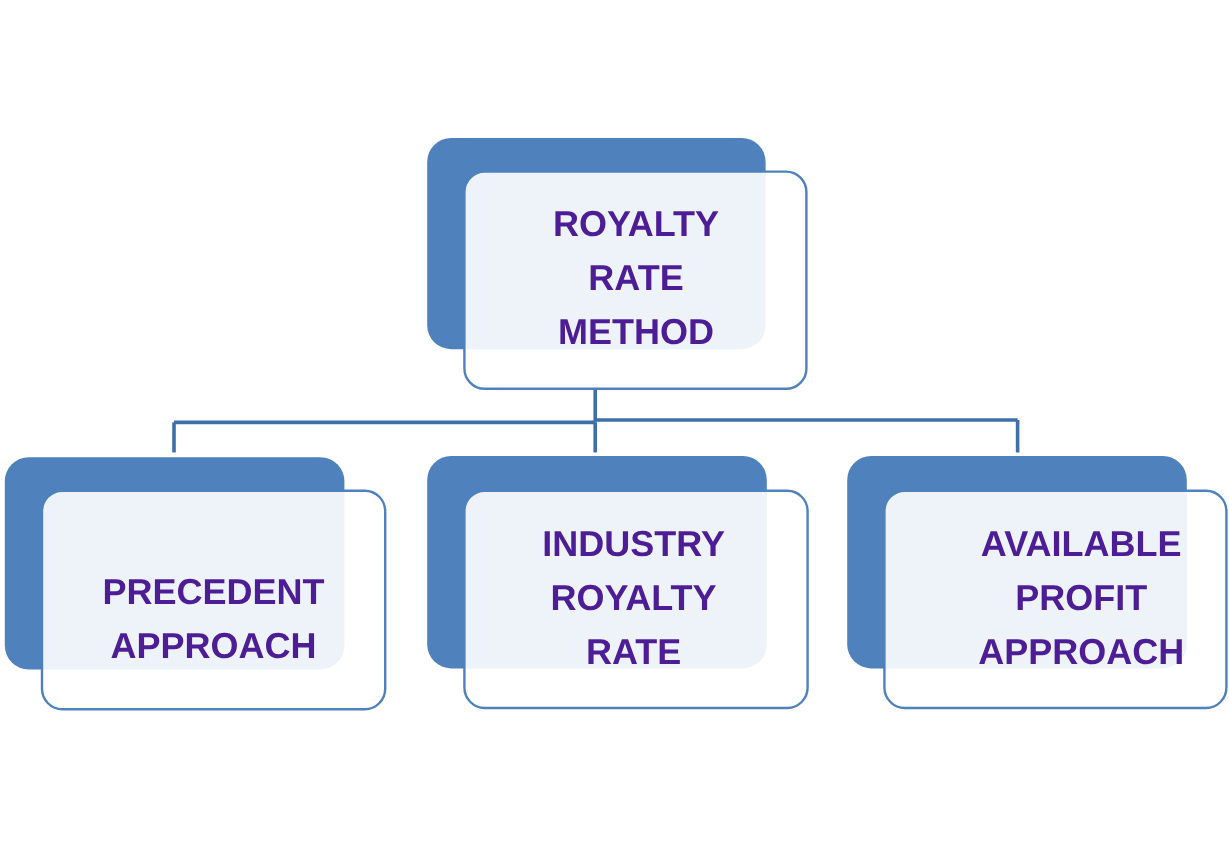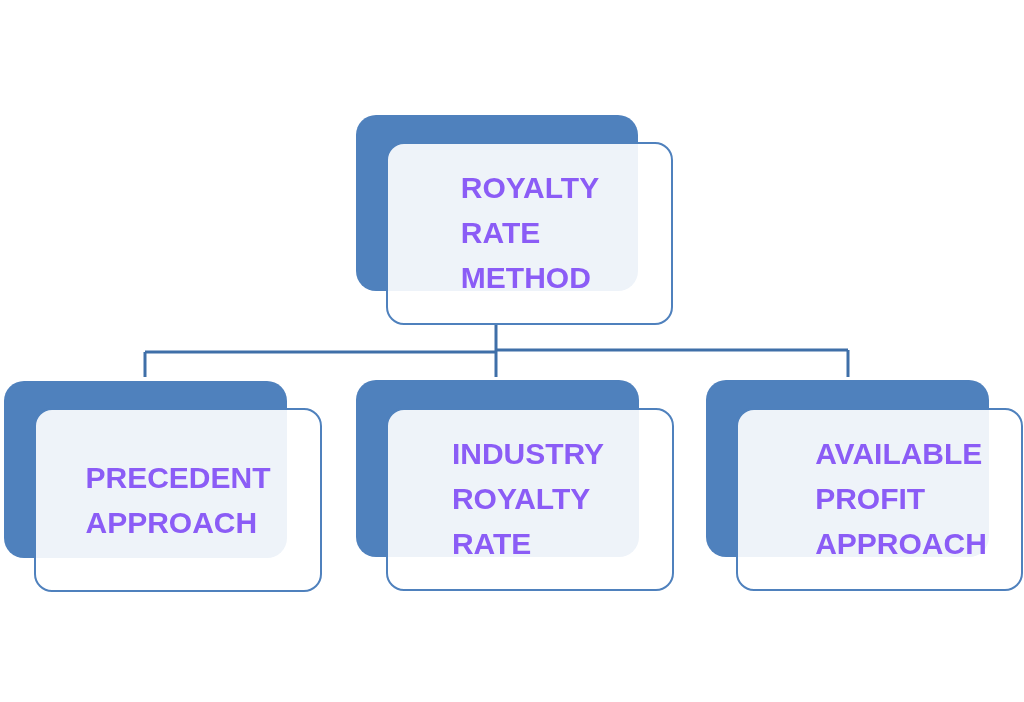--- a/index.html
+++ b/index.html
@@ -27,24 +27,25 @@
       box-sizing: border-box;
       background: rgba(255, 255, 255, 0.9);
       border: 2.5px solid #4f81bd;
       border-radius: 18px;
     }
     .label {
       position: absolute;
       display: flex;
       align-items: center;
       justify-content: center;
+      text-align: center;
       font-weight: bold;
       font-size: 30px;
       line-height: 45px;
-      color: #8b5cf6;
+      color: #4c1d95;
       white-space: pre-line;
       letter-spacing: 0px;
     }
     svg.connectors {
       position: absolute;
       left: 0;
       top: 0;
       width: 1024px;
       height: 702px;
       pointer-events: none;
@@ -66,21 +67,21 @@
   <div class="back" style="left:356px; top:115px; width:282px; height:176px;"></div>
   <div class="front" style="left:386px; top:142px; width:287px; height:183px;"></div>
   <div class="label" style="left:400px; top:162px; width:260px; height:140px;">ROYALTY
 RATE
 METHOD</div>
 </div>
 
 <div class="node">
   <div class="back" style="left:4px; top:381px; width:283px; height:177px;"></div>
   <div class="front" style="left:34px; top:408px; width:288px; height:184px;"></div>
-  <div class="label" style="left:48px; top:452px; width:260px; height:95px;">PRECEDENT
+  <div class="label" style="left:48px; top:468px; width:260px; height:95px;">PRECEDENT
 APPROACH</div>
 </div>
 
 <div class="node">
   <div class="back" style="left:356px; top:380px; width:283px; height:177px;"></div>
   <div class="front" style="left:386px; top:408px; width:288px; height:183px;"></div>
   <div class="label" style="left:398px; top:428px; width:260px; height:140px;">INDUSTRY
 ROYALTY
 RATE</div>
 </div>

